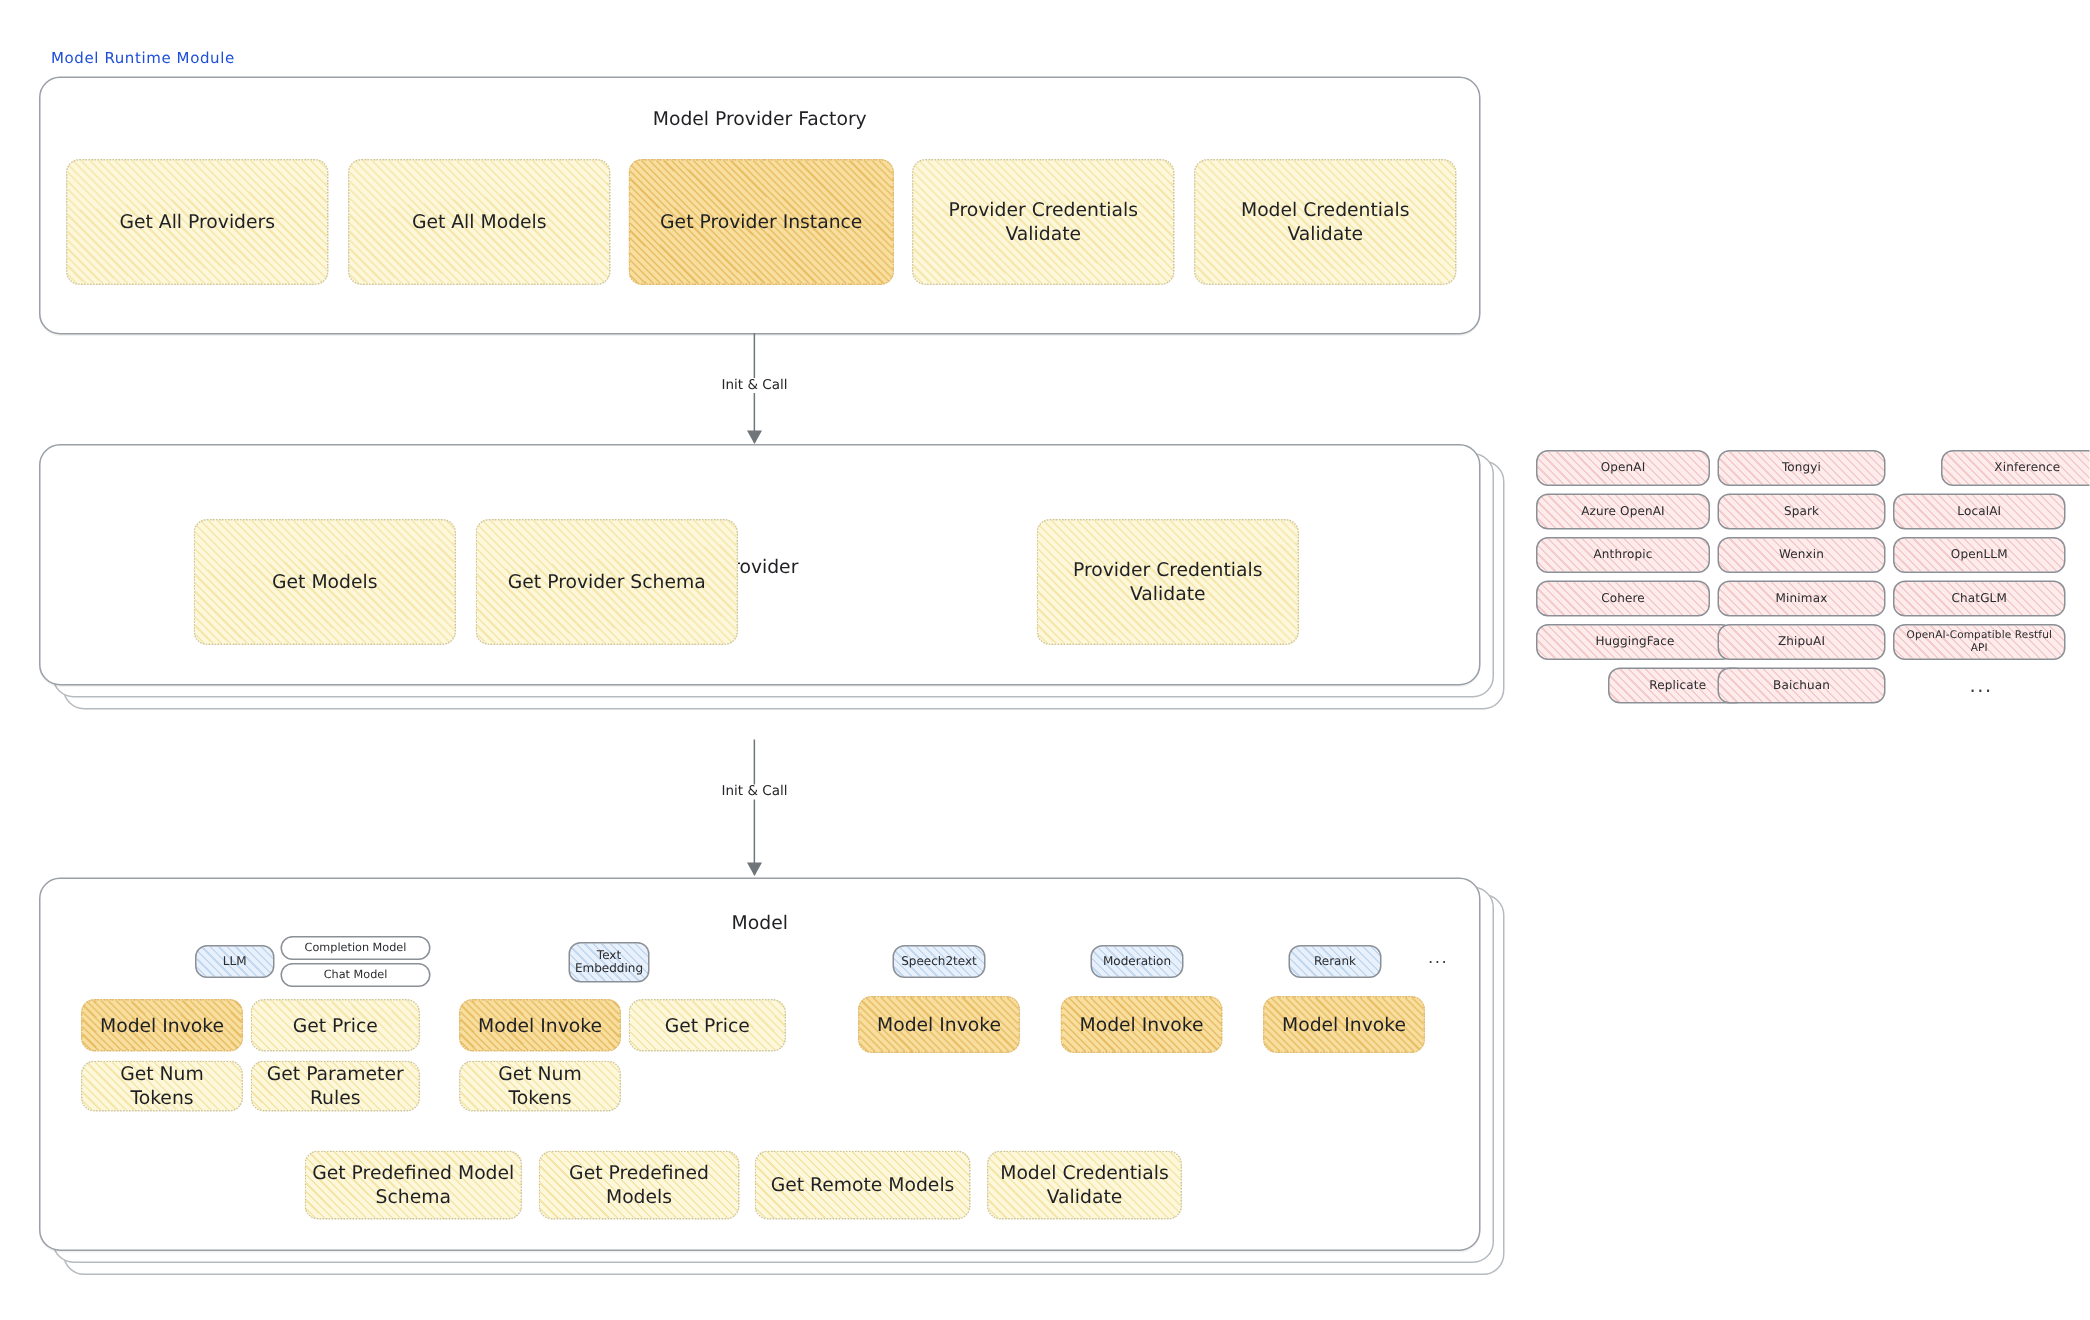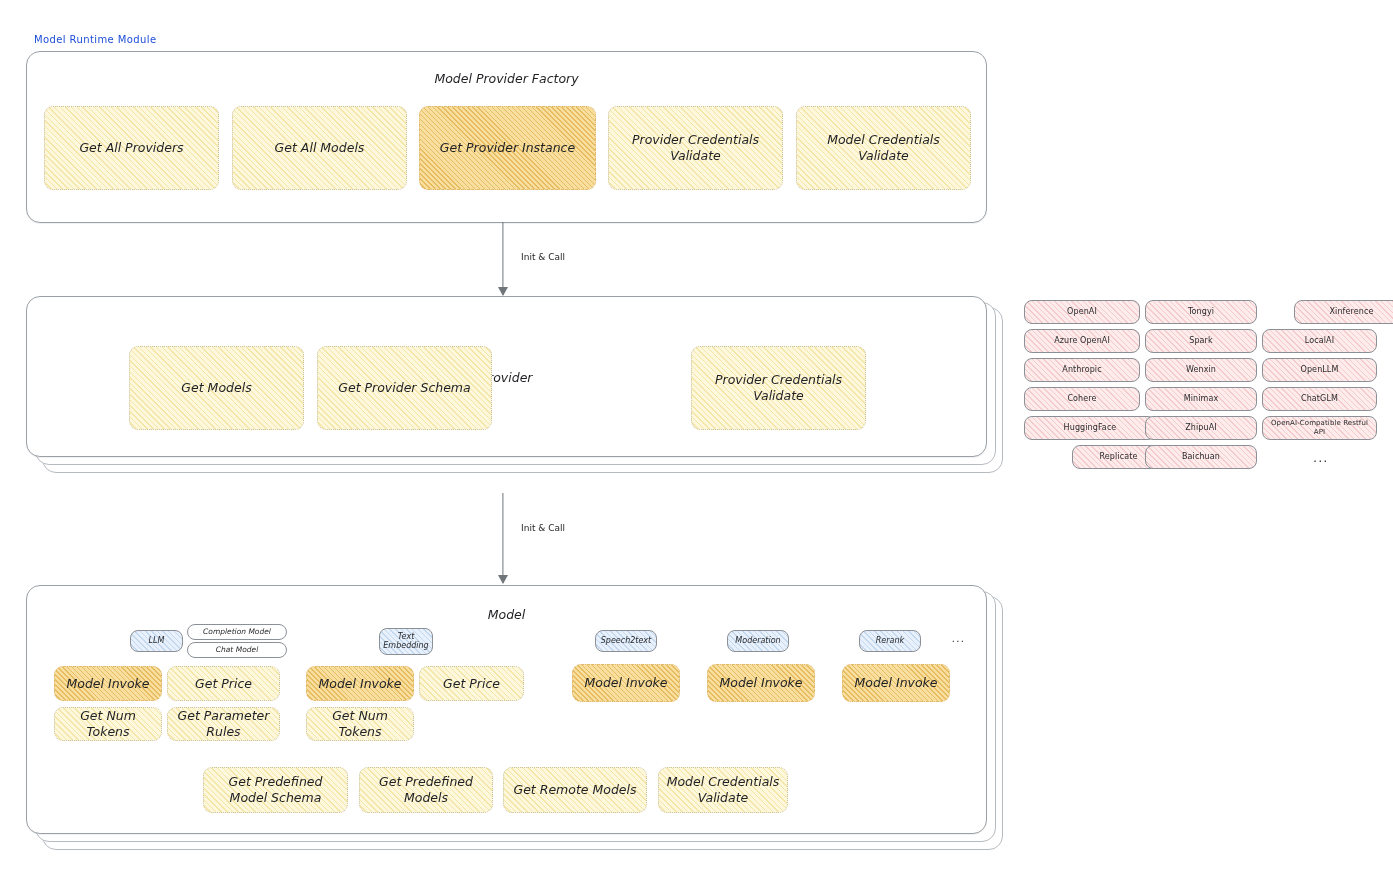--- a/index.html
+++ b/index.html
@@ -16,21 +16,20 @@
     font-size:10px;letter-spacing:.4px;color:#1d4ed8;margin-top:24px;
   }
 
   
   .panel{
     position:absolute;
     background:#ffffff;
     border:1.3px solid #9aa0a6;
     border-radius:14px;
     box-shadow:0 1px 0 rgba(0,0,0,.05);
-    font-style:italic;
   }
   .panel-title{
     position:absolute;left:0;right:0;text-align:center;
     font-size:12.5px;color:#1f2023;
   }
 
   
   .deck-layer{
     position:absolute;
     background:#ffffff;
@@ -90,21 +89,20 @@
   }
   .arrow .head{
     position:absolute;left:50%;bottom:-1px;transform:translateX(-50%);
     width:0;height:0;border-left:5px solid transparent;
     border-right:5px solid transparent;border-top:9px solid #70757a;
   }
   .arrow-label{
     position:absolute;font-size:9px;color:#26272a;
     background:#fff;padding:0 3px;white-space:nowrap;
     transform:translateX(-50%);
-    margin-left:40px;
   }
 
   .ellipsis{
     position:absolute;font-size:13px;color:#3a3b3e;letter-spacing:1px;
   }
 </style>
 </head>
 <body>
 
 <div id="page-title">Model Runtime Module</div>

